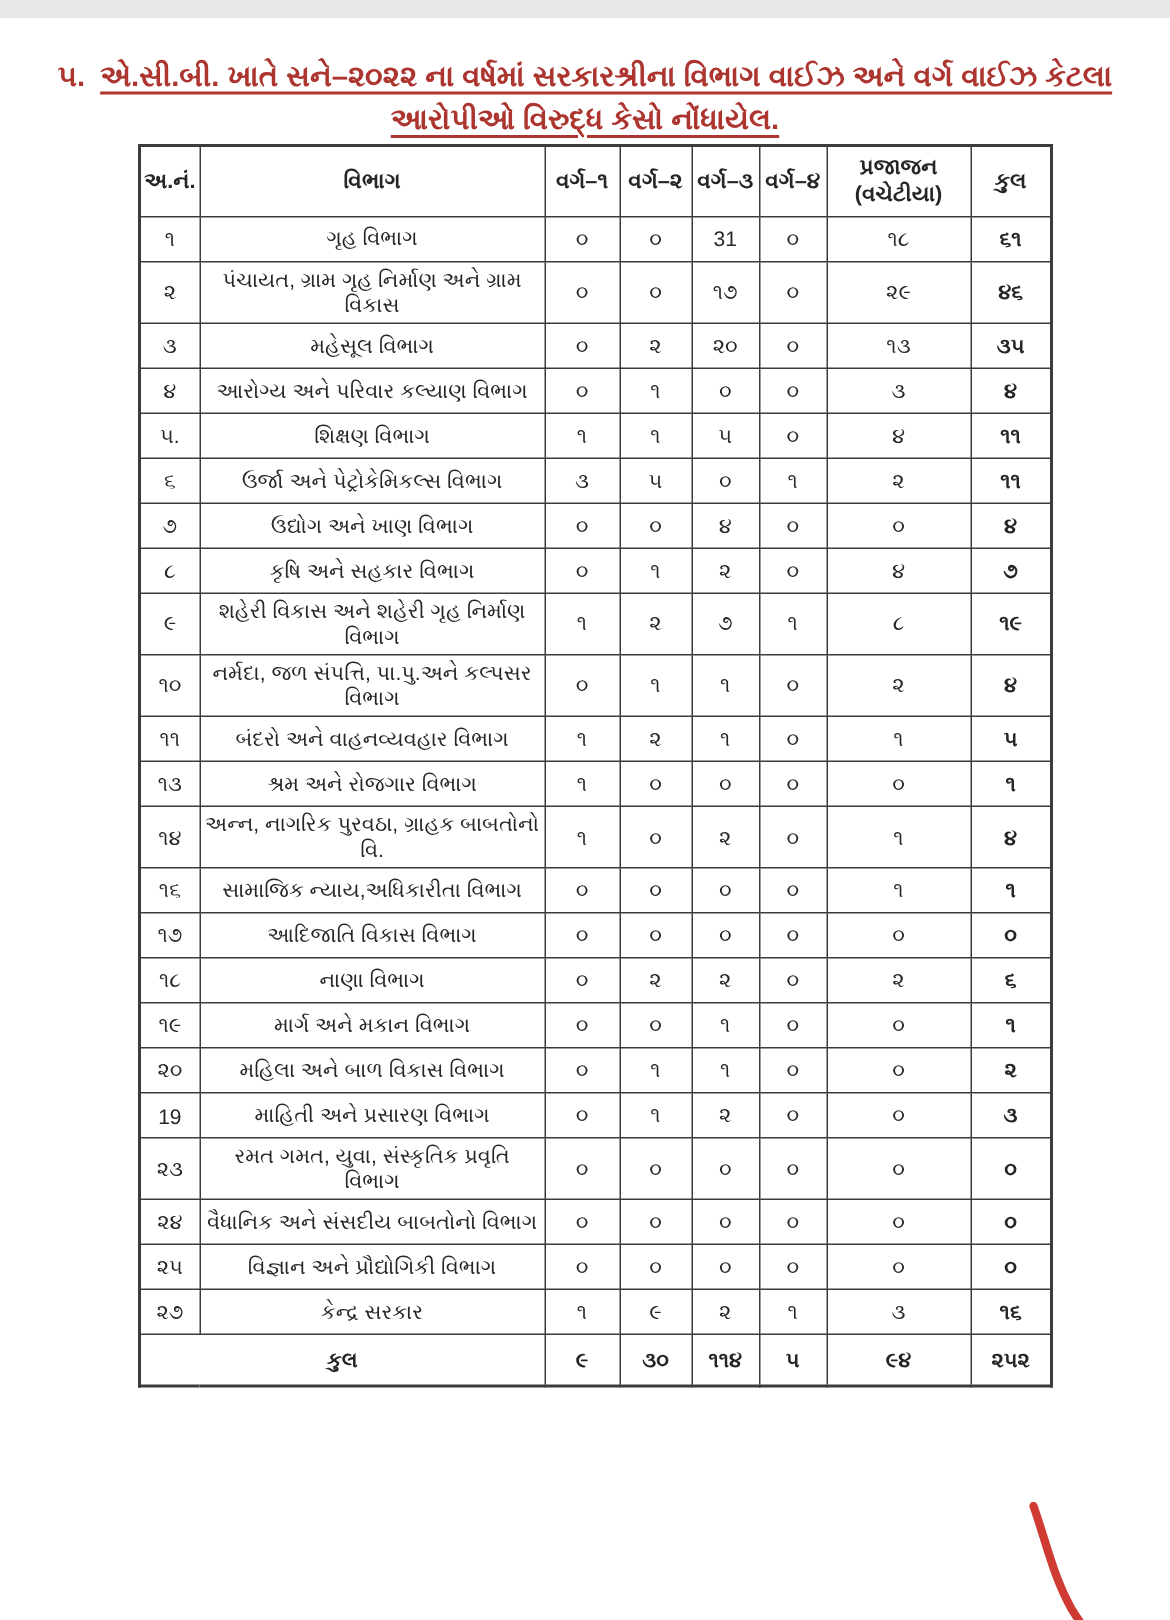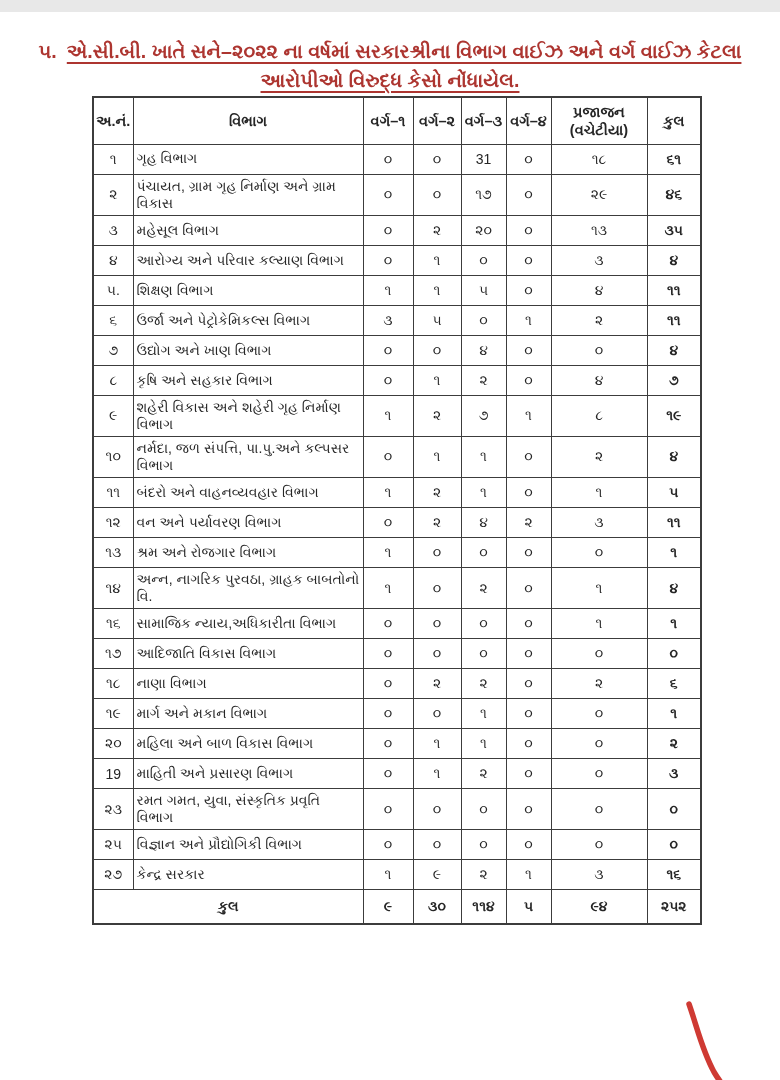--- a/index.html
+++ b/index.html
@@ -47,21 +47,21 @@
   }
   table.cases thead th{
     font-weight:bold;
     font-size:14.5px;
     text-align:center;
     height:47px;
     line-height:1.25;
     padding:2px 1px;
   }
   td.sr{ text-align:center; font-size:14px; }
-  td.dept{ text-align:left; padding-left:8px; font-size:14.5px; line-height:1.22; }
+  td.dept{ text-align:center; padding-left:8px; font-size:14.5px; line-height:1.22; }
   td.val{ text-align:center; }
   td.tot{ text-align:center; font-weight:bold; }
   tbody tr{ height:30px; }
   tfoot td{ font-weight:bold; height:34px; text-align:center; font-size:15px; }
   tfoot td.flabel{ text-align:center; }
   
   svg.pen{ position:absolute; inset:0; pointer-events:none; }
 </style>
 </head>
 <body>
@@ -201,30 +201,20 @@
           <td class="sr">૧૧</td>
           <td class="dept">બંદરો અને વાહનવ્યવહાર વિભાગ</td>
           <td class="val">૧</td>
           <td class="val">૨</td>
           <td class="val">૧</td>
           <td class="val">૦</td>
           <td class="val">૧</td>
           <td class="tot">૫</td>
         </tr>
         <tr>
-          <td class="sr">૧૨</td>
-          <td class="dept">વન અને પર્યાવરણ વિભાગ</td>
-          <td class="val">૦</td>
-          <td class="val">૨</td>
-          <td class="val">૪</td>
-          <td class="val">૨</td>
-          <td class="val">૩</td>
-          <td class="tot">૧૧</td>
-        </tr>
-        <tr>
           <td class="sr">૧૩</td>
           <td class="dept">શ્રમ અને રોજગાર વિભાગ</td>
           <td class="val">૧</td>
           <td class="val">૦</td>
           <td class="val">૦</td>
           <td class="val">૦</td>
           <td class="val">૦</td>
           <td class="tot">૧</td>
         </tr>
         <tr>
@@ -293,20 +283,30 @@
           <td class="val">૦</td>
           <td class="val">૧</td>
           <td class="val">૨</td>
           <td class="val">૦</td>
           <td class="val">૦</td>
           <td class="tot">૩</td>
         </tr>
         <tr>
           <td class="sr">૨૩</td>
           <td class="dept">રમત ગમત, યુવા, સંસ્કૃતિક પ્રવૃતિ વિભાગ</td>
+          <td class="val">૦</td>
+          <td class="val">૦</td>
+          <td class="val">૦</td>
+          <td class="val">૦</td>
+          <td class="val">૦</td>
+          <td class="tot">૦</td>
+        </tr>
+        <tr>
+          <td class="sr">૨૪</td>
+          <td class="dept">વૈધાનિક અને સંસદીય બાબતોનો વિભાગ</td>
           <td class="val">૦</td>
           <td class="val">૦</td>
           <td class="val">૦</td>
           <td class="val">૦</td>
           <td class="val">૦</td>
           <td class="tot">૦</td>
         </tr>
         <tr>
           <td class="sr">૨૫</td>
           <td class="dept">વિજ્ઞાન અને પ્રૌદ્યોગિકી વિભાગ</td>

